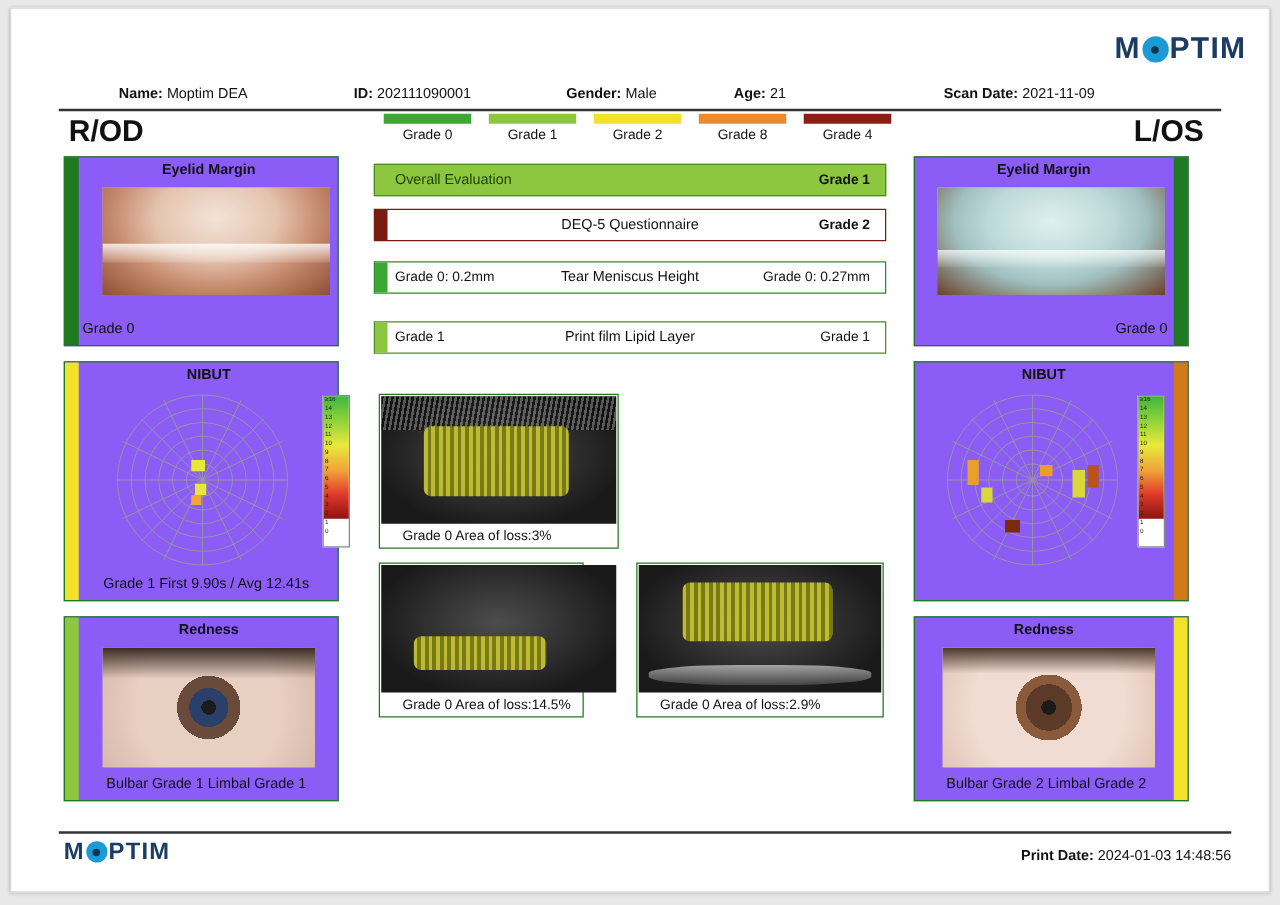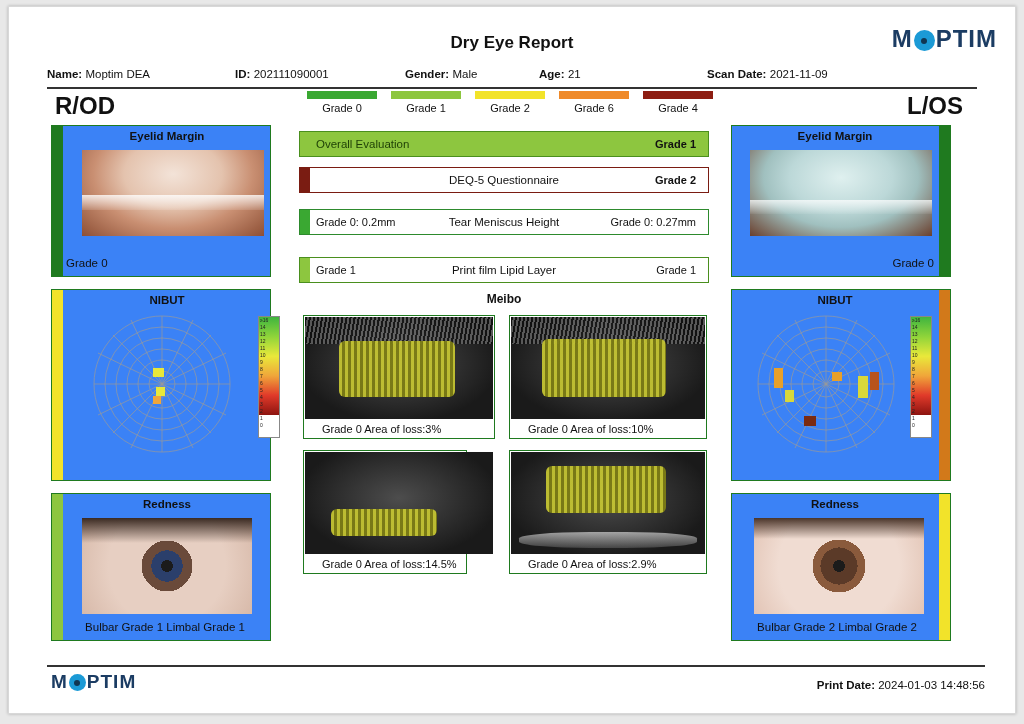--- a/index.html
+++ b/index.html
@@ -36,21 +36,21 @@
   }
   #top-logo{right:18px;top:18px;font-size:24px;}
   #top-logo .eye{width:21px;height:21px;vertical-align:-4px;}
   #bottom-logo{left:42px;bottom:20px;font-size:19px;}
   #bottom-logo .eye{width:17px;height:17px;vertical-align:-3px;}
 
   .infobar{
     position:absolute;left:38px;top:58px;width:930px;height:22px;
     border-bottom:2px solid #333;
   }
-  .infobar .lbl{font-weight:bold;font-size:11.5px;}
+  .infobar .lbl{font-weight:bold;font-size:11.5px;margin-left:48px;}
   .infobar .val{font-size:11.5px;}
   .fld{position:absolute;top:2px;white-space:nowrap;}
 
   .side-label{
     position:absolute;top:85px;font-size:24px;font-weight:bold;text-align:center;
   }
   #label-od{left:46px;}
   #label-os{right:52px;}
 
   
@@ -83,21 +83,21 @@
   #row-deq{top:160px;border-color:#7a1c12;}
   #row-tmh{top:202px;border-color:#2d8a2d;text-align:center;}
   #row-lipid{top:250px;border-color:#4a8f1e;}
   .meibo-title{
     position:absolute;left:290px;top:285px;width:410px;text-align:center;
     font-size:12px;font-weight:bold;
   }
 
   
   .card{
-    position:absolute;border:1px solid #1f7a1f;box-sizing:border-box;background:#3b82f6;
+    position:absolute;border:1px solid #1f7a1f;box-sizing:border-box;background:#8b5cf6;
   }
   .card .stripe{position:absolute;left:0;top:0;width:11px;height:100%;}
   .card .head{
     position:absolute;left:12px;right:0;top:4px;height:16px;
     text-align:center;font-size:11.5px;font-weight:bold;
   }
   .card .foot{
     position:absolute;left:14px;right:6px;bottom:4px;height:15px;
     font-size:11.5px;
   }
@@ -196,21 +196,20 @@
 
 <div class="page">
 
   <div class="logo" id="top-logo">
     <span>M</span><span class="eye"></span><span>PTIM</span>
   </div>
   <div class="logo" id="bottom-logo">
     <span>M</span><span class="eye"></span><span>PTIM</span>
   </div>
 
-  <div class="title">Dry Eye Report</div>
 
   <div class="infobar">
     <div class="fld" style="left:0"><span class="lbl">Name:</span> <span class="val">Moptim DEA</span></div>
     <div class="fld" style="left:188px"><span class="lbl">ID:</span> <span class="val">202111090001</span></div>
     <div class="fld" style="left:358px"><span class="lbl">Gender:</span> <span class="val">Male</span></div>
     <div class="fld" style="left:492px"><span class="lbl">Age:</span> <span class="val">21</span></div>
     <div class="fld" style="left:660px"><span class="lbl">Scan Date:</span> <span class="val">2021-11-09</span></div>
   </div>
 
   <div class="side-label" id="label-od">R/OD</div>
@@ -224,21 +223,21 @@
     <div class="item" style="left:84px">
       <div class="swatch" style="background:#8dc63f"></div>
       <div class="cap">Grade 1</div>
     </div>
     <div class="item" style="left:168px">
       <div class="swatch" style="background:#f2e32a"></div>
       <div class="cap">Grade 2</div>
     </div>
     <div class="item" style="left:252px">
       <div class="swatch" style="background:#ef8a2a"></div>
-      <div class="cap">Grade 6</div>
+      <div class="cap">Grade 8</div>
     </div>
     <div class="item" style="left:336px">
       <div class="swatch" style="background:#8d1d12"></div>
       <div class="cap">Grade 4</div>
     </div>
   </div>
 
   <div class="srow" id="row-overall">
     <div class="mid">Overall Evaluation</div>
     <div class="right">Grade 1</div>
@@ -257,21 +256,20 @@
     <div class="right" style="font-weight:normal">Grade 0:   0.27mm</div>
   </div>
 
   <div class="srow" id="row-lipid">
     <div class="bar" style="background:#8dc63f"></div>
     <div class="left">Grade 1</div>
     <div class="mid">Print film Lipid Layer</div>
     <div class="right" style="font-weight:normal">Grade 1</div>
   </div>
 
-  <div class="meibo-title">Meibo</div>
 
   <div class="card" style="left:42px;top:118px;width:220px;height:152px;">
     <div class="stripe" style="background:#1f7a1f"></div>
     <div class="head">Eyelid Margin</div>
     <div class="photo img-eyelid" style="left:30px;top:24px;width:182px;height:86px;"></div>
     <div class="foot">Grade 0</div>
   </div>
 
   <div class="card" style="left:42px;top:282px;width:220px;height:192px;">
     <div class="stripe" style="background:#f2e32a"></div>
@@ -313,44 +311,38 @@
           <span style="top:57px">7</span>
         <span style="top:64px">6</span>
           <span style="top:71px">5</span>
           <span style="top:78px">4</span>
         <span style="top:85px">3</span>
           <span style="top:92px">2</span>
           <span style="top:99px">1</span>
         <span style="top:106px">0</span>
       </div>
     </div>
+    <div class="foot center">Grade 1  First 9.90s / Avg 12.41s</div>
   </div>
 
   <div class="card" style="left:42px;top:486px;width:220px;height:148px;">
     <div class="stripe" style="background:#8dc63f"></div>
     <div class="head">Redness</div>
     <div class="photo img-redness" style="left:30px;top:24px;width:170px;height:96px;"></div>
     <div class="foot center">Bulbar Grade 1  Limbal Grade 1</div>
   </div>
 
   <div class="meibo-card" style="left:294px;top:308px;width:192px;height:124px;">
     <div class="photo img-meibo" style="left:1px;top:1px;width:188px;height:102px;">
       <div class="lash"></div>
       <div class="gland" style="left:18%;top:24%;width:62%;height:54%;"></div>
     </div>
     <div class="cap">Grade 0  Area of loss:3%</div>
   </div>
 
-  <div class="meibo-card" style="left:500px;top:308px;width:198px;height:124px;">
-    <div class="photo img-meibo" style="left:1px;top:1px;width:194px;height:102px;">
-      <div class="lash"></div>
-      <div class="gland" style="left:16%;top:22%;width:64%;height:56%;"></div>
-    </div>
-    <div class="cap">Grade 0  Area of loss:10%</div>
-  </div>
 
   <div class="meibo-card" style="left:294px;top:443px;width:164px;height:124px;">
     <div class="photo img-meibo" style="left:1px;top:1px;width:188px;height:102px;">
       <div class="gland" style="left:14%;top:56%;width:56%;height:26%;"></div>
     </div>
     <div class="cap">Grade 0  Area of loss:14.5%</div>
   </div>
 
   <div class="meibo-card" style="left:500px;top:443px;width:198px;height:124px;">
     <div class="photo img-meibo" style="left:1px;top:1px;width:194px;height:102px;">

